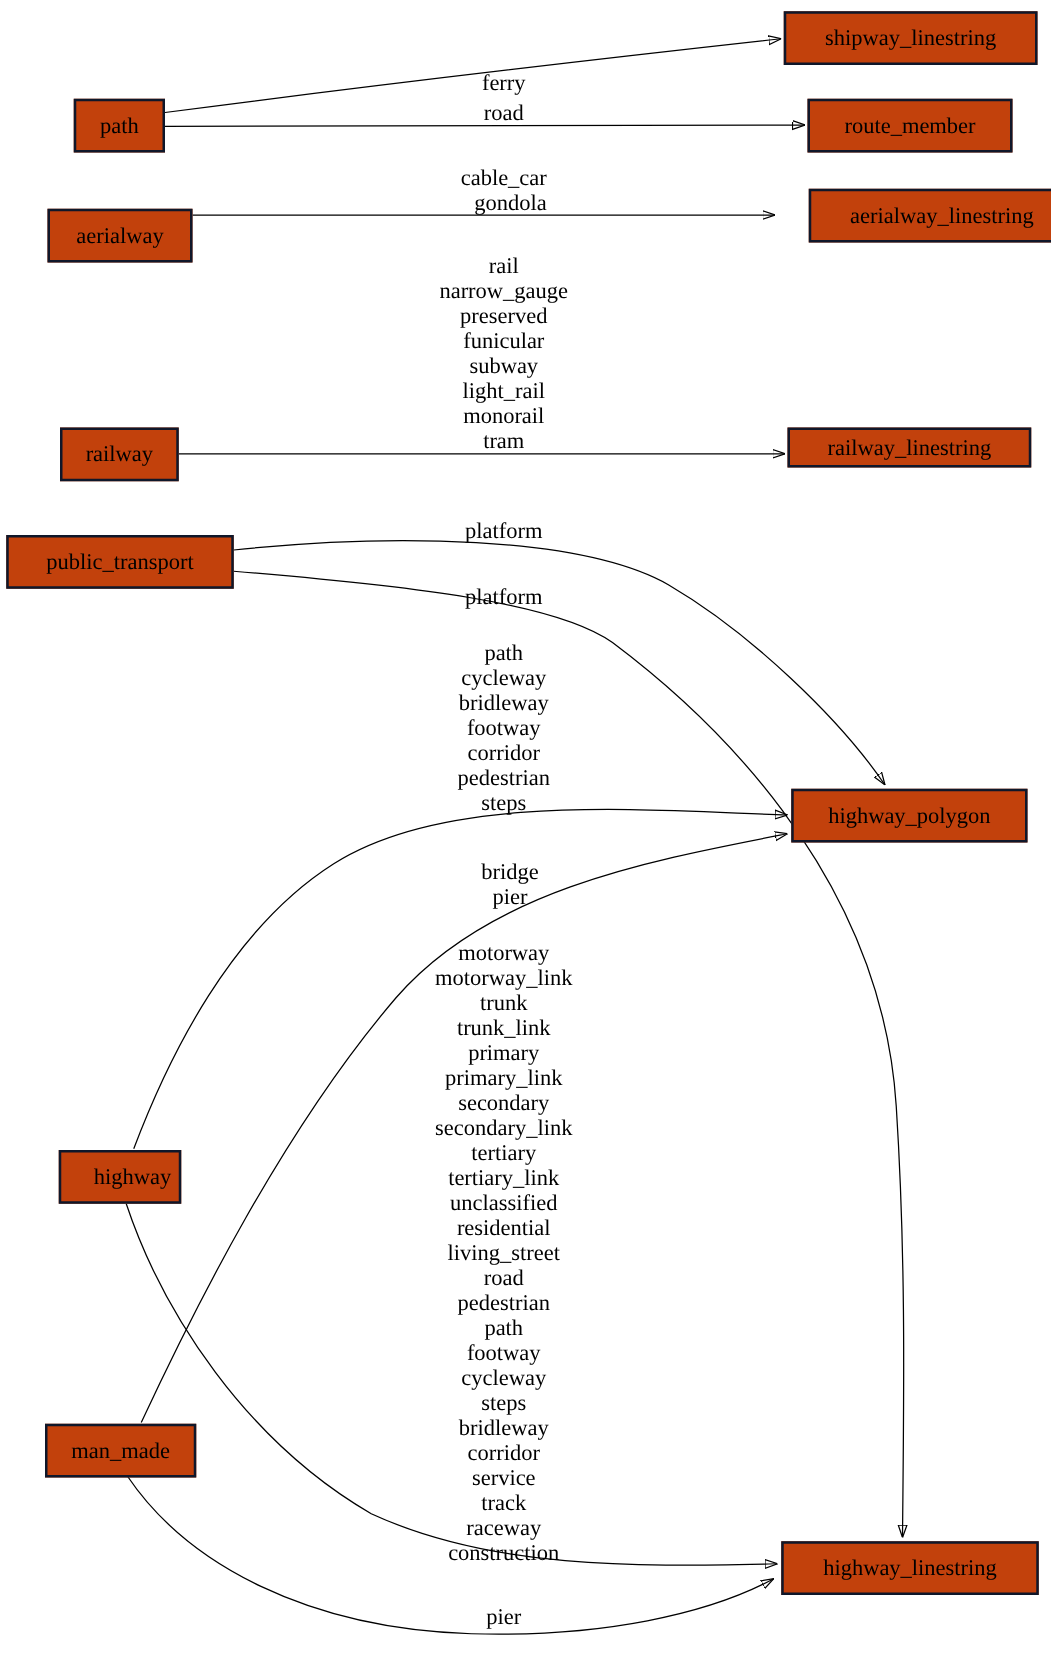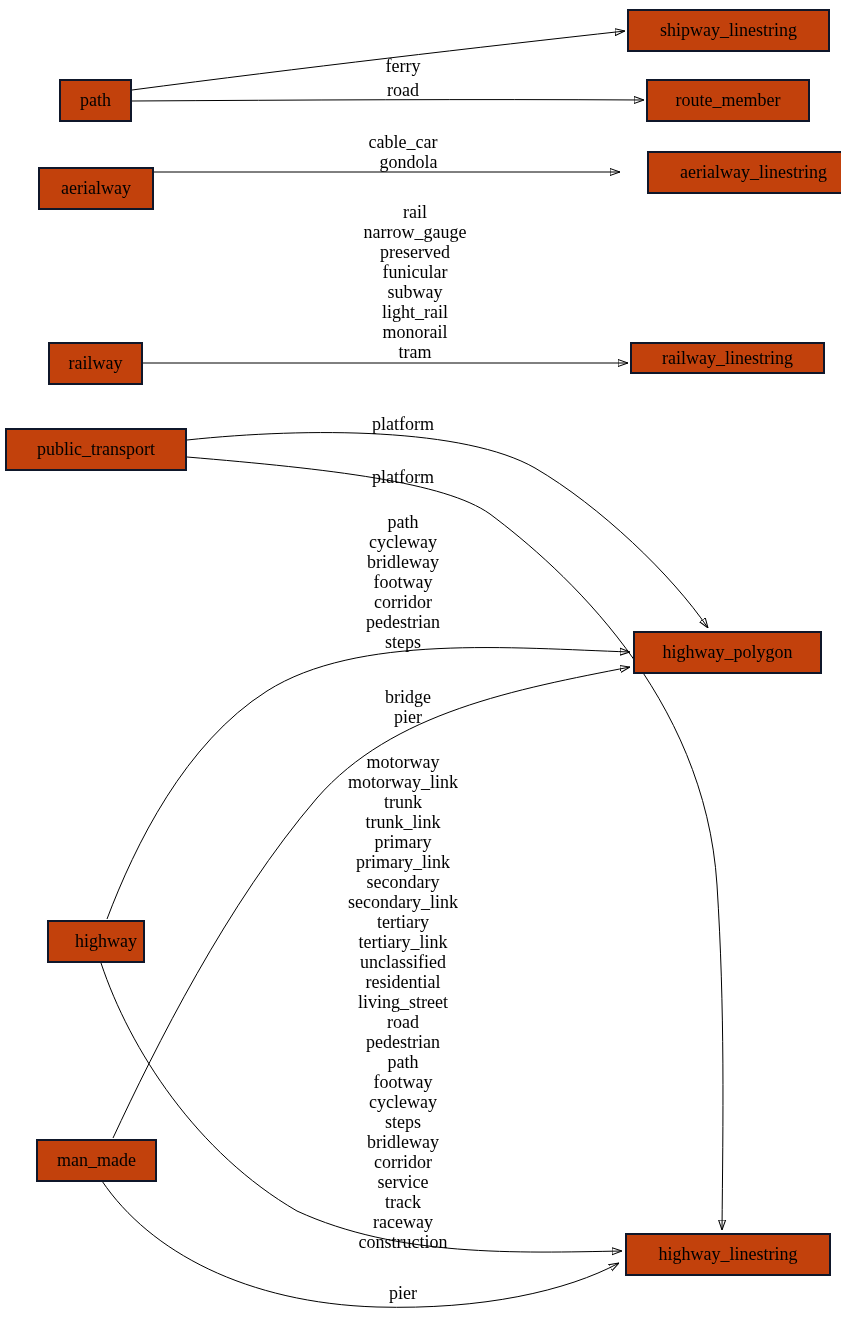--- a/index.html
+++ b/index.html
@@ -67,21 +67,21 @@
   <div class="node" style="left:646px; top:79px; width:164px; height:43px;">route_member</div>
   <div class="node" style="left:622px; top:151px; width:213px; height:43px;margin-left:25px;">aerialway_linestring</div>
   <div class="node" style="left:630px; top:342px; width:195px; height:32px;">railway_linestring</div>
   <div class="node" style="left:633px; top:631px; width:189px; height:43px;">highway_polygon</div>
   <div class="node" style="left:625px; top:1233px; width:206px; height:43px;">highway_linestring</div>
 
   <div class="elabel" style="left:403px; top:38px;margin-top:18px;">ferry</div>
   <div class="elabel" style="left:403px; top:80px;">road</div>
   <div class="elabel" style="left:403px; top:132px;text-align:right;">cable_car
 gondola</div>
-  <div class="elabel" style="left:403px; top:202px;margin-left:12px;">rail
+  <div class="elabel" style="left:403px; top:202px;">rail
 narrow_gauge
 preserved
 funicular
 subway
 light_rail
 monorail
 tram</div>
   <div class="elabel" style="left:403px; top:414px;">platform</div>
   <div class="elabel" style="left:403px; top:467px;">platform</div>
   <div class="elabel" style="left:403px; top:512px;">path

